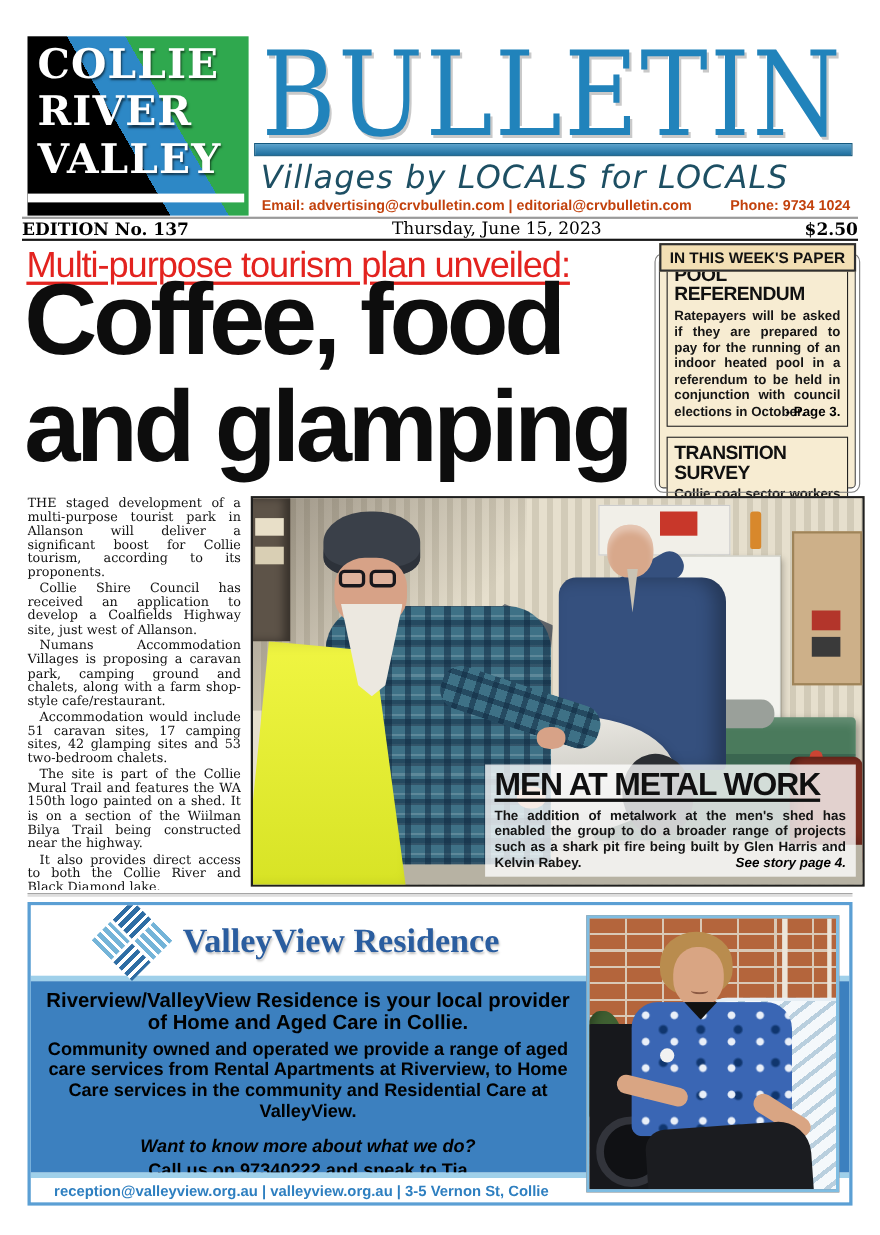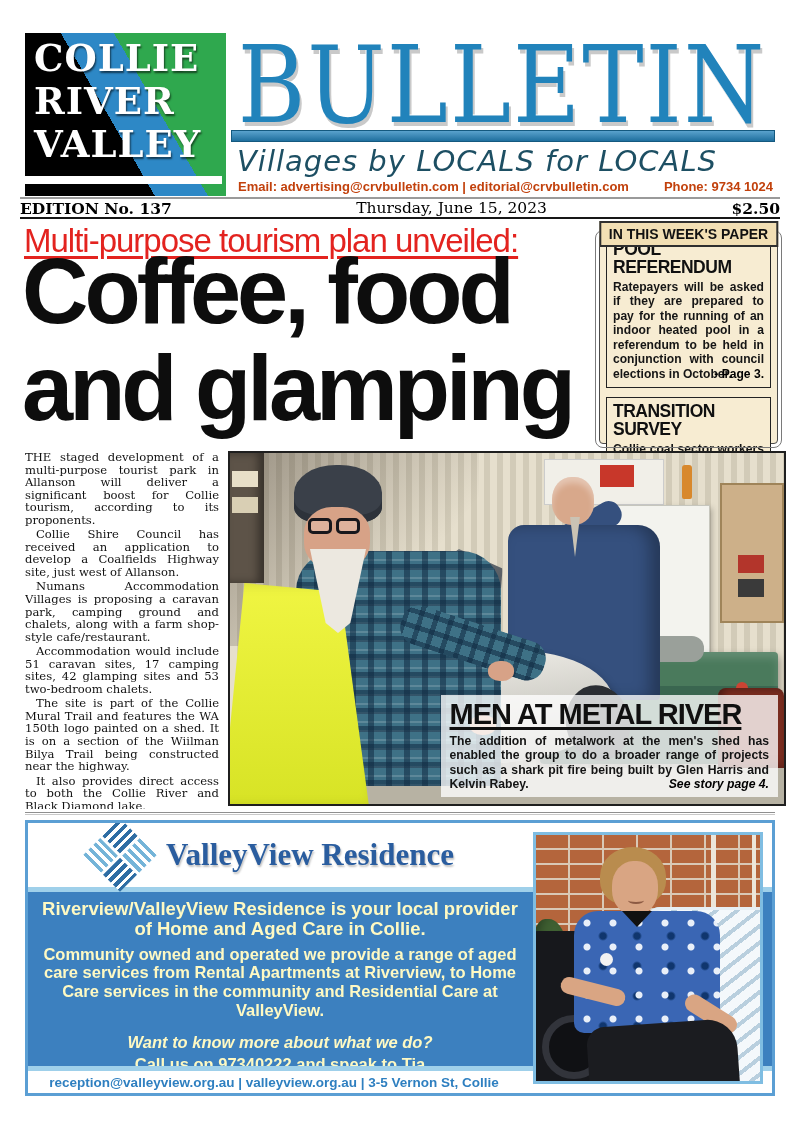--- a/index.html
+++ b/index.html
@@ -148,21 +148,21 @@
   .ad { position:absolute; left:25px; top:820px; width:750px; height:276px;
     border:3px solid #5b9fd4; background:#fff; display:flex; flex-direction:column; overflow:hidden; }
   .ad-logo-row { height:64px; background:#fff; display:flex; align-items:center; justify-content:center;
     padding-right:252px; gap:20px; }
   .vv-icon { width:52px; height:52px; transform:rotate(45deg); display:grid; grid-template-columns:1fr 1fr; grid-template-rows:1fr 1fr; gap:3px; }
   .vv-q { background:repeating-linear-gradient(90deg,#2e6da4 0 4px,#fff 4px 7px); }
   .vv-q:nth-child(2), .vv-q:nth-child(3) { background:repeating-linear-gradient(0deg,#74b4d8 0 4px,#fff 4px 7px); }
   .vv-brand { font-family:"Liberation Serif", serif; font-weight:bold; font-size:31px; color:#2a5d9f;
     text-shadow:1px 2px 2px rgba(0,0,0,.25); white-space:nowrap; }
   .ad-divider { height:5px; background:#9fd0ea; }
-  .ad-panel { flex:1; background:#3c80bf; color:#fef9c3; text-align:center; font-weight:bold;
+  .ad-panel { flex:1; background:#3c80bf; color:#000000; text-align:center; font-weight:bold;
     padding:7px 252px 2px 12px; overflow:hidden; }
   .ad-headline { font-size:18.5px; line-height:1.1; margin-bottom:5px; }
   .ad-body { font-size:16.5px; line-height:1.14; }
   .ad-spacer { height:12px; }
   .ad-q { font-size:16.5px; font-style:italic; line-height:1.32; }
   .ad-cta { font-size:16.5px; line-height:1.32; }
   .ad-footer { height:22px; background:#fff; display:flex; align-items:center; justify-content:center;
     padding-right:252px; color:#2e7fc0; font-weight:bold; font-size:13.5px; white-space:nowrap; }
 
   
@@ -294,21 +294,21 @@
   <div class="face-l"></div>
   <div class="glasses">
     <div class="lens"></div>
     <div class="lens"></div>
   </div>
   <div class="beard"></div>
   <div class="hand" style="left:258px; top:208px;"></div>
   <div class="hand" style="left:240px; top:262px;"></div>
 
   <div class="caption">
-    <div class="cap-title">MEN AT METAL RIVER</div>
+    <div class="cap-title">MEN AT METAL WORK</div>
     <p class="cap-body">The addition of metalwork at the men's shed has enabled the group to do a broader range of projects such as a shark pit fire being built by Glen Harris and Kelvin Rabey.</p>
     <span class="cap-see">See story page 4.</span>
   </div>
 </div>
 
 <div class="sep"></div>
 
 <div class="ad">
   <div class="ad-logo-row">
     <div class="vv-icon">

